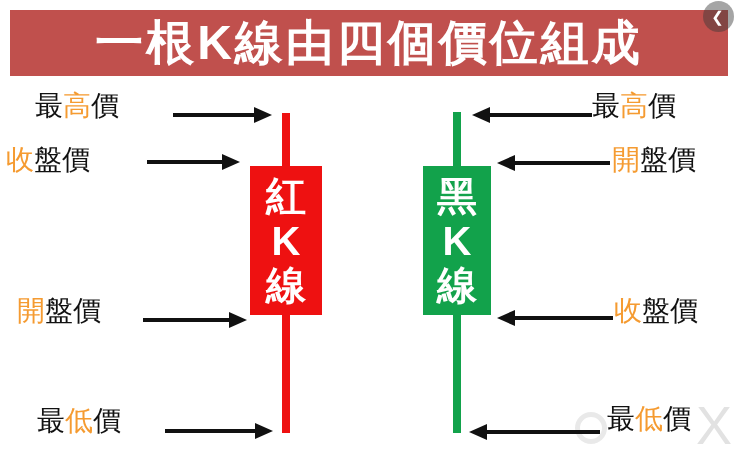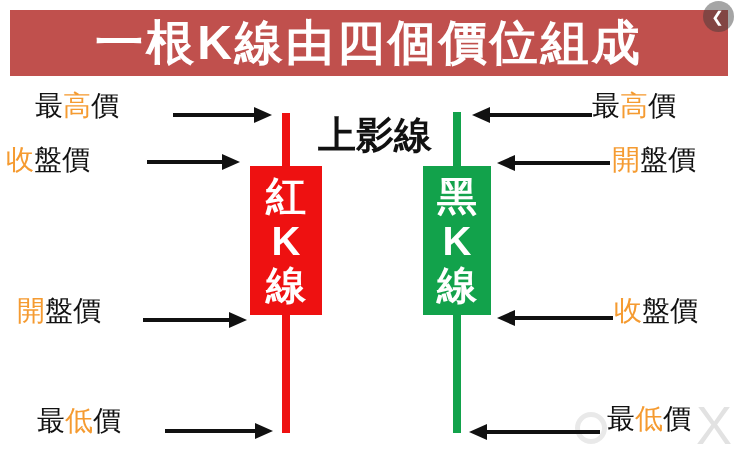--- a/index.html
+++ b/index.html
@@ -119,21 +119,20 @@
     <span class="cch">K</span>
     <span class="cch">線</span>
   </div>
 
   <div class="body body-green">
     <span class="cch">黑</span>
     <span class="cch">K</span>
     <span class="cch">線</span>
   </div>
 
-  <div class="shadow-label shadow-upper">上影線</div>
 
   <div class="plabel" style="left:35px; top:92px;">
     <span>最</span><span class="hi">高</span><span>價</span>
   </div>
   <div class="plabel" style="left:6px; top:146px;">
     <span></span><span class="hi">收</span><span>盤價</span>
   </div>
   <div class="plabel" style="left:17px; top:297px;">
     <span></span><span class="hi">開</span><span>盤價</span>
   </div>

